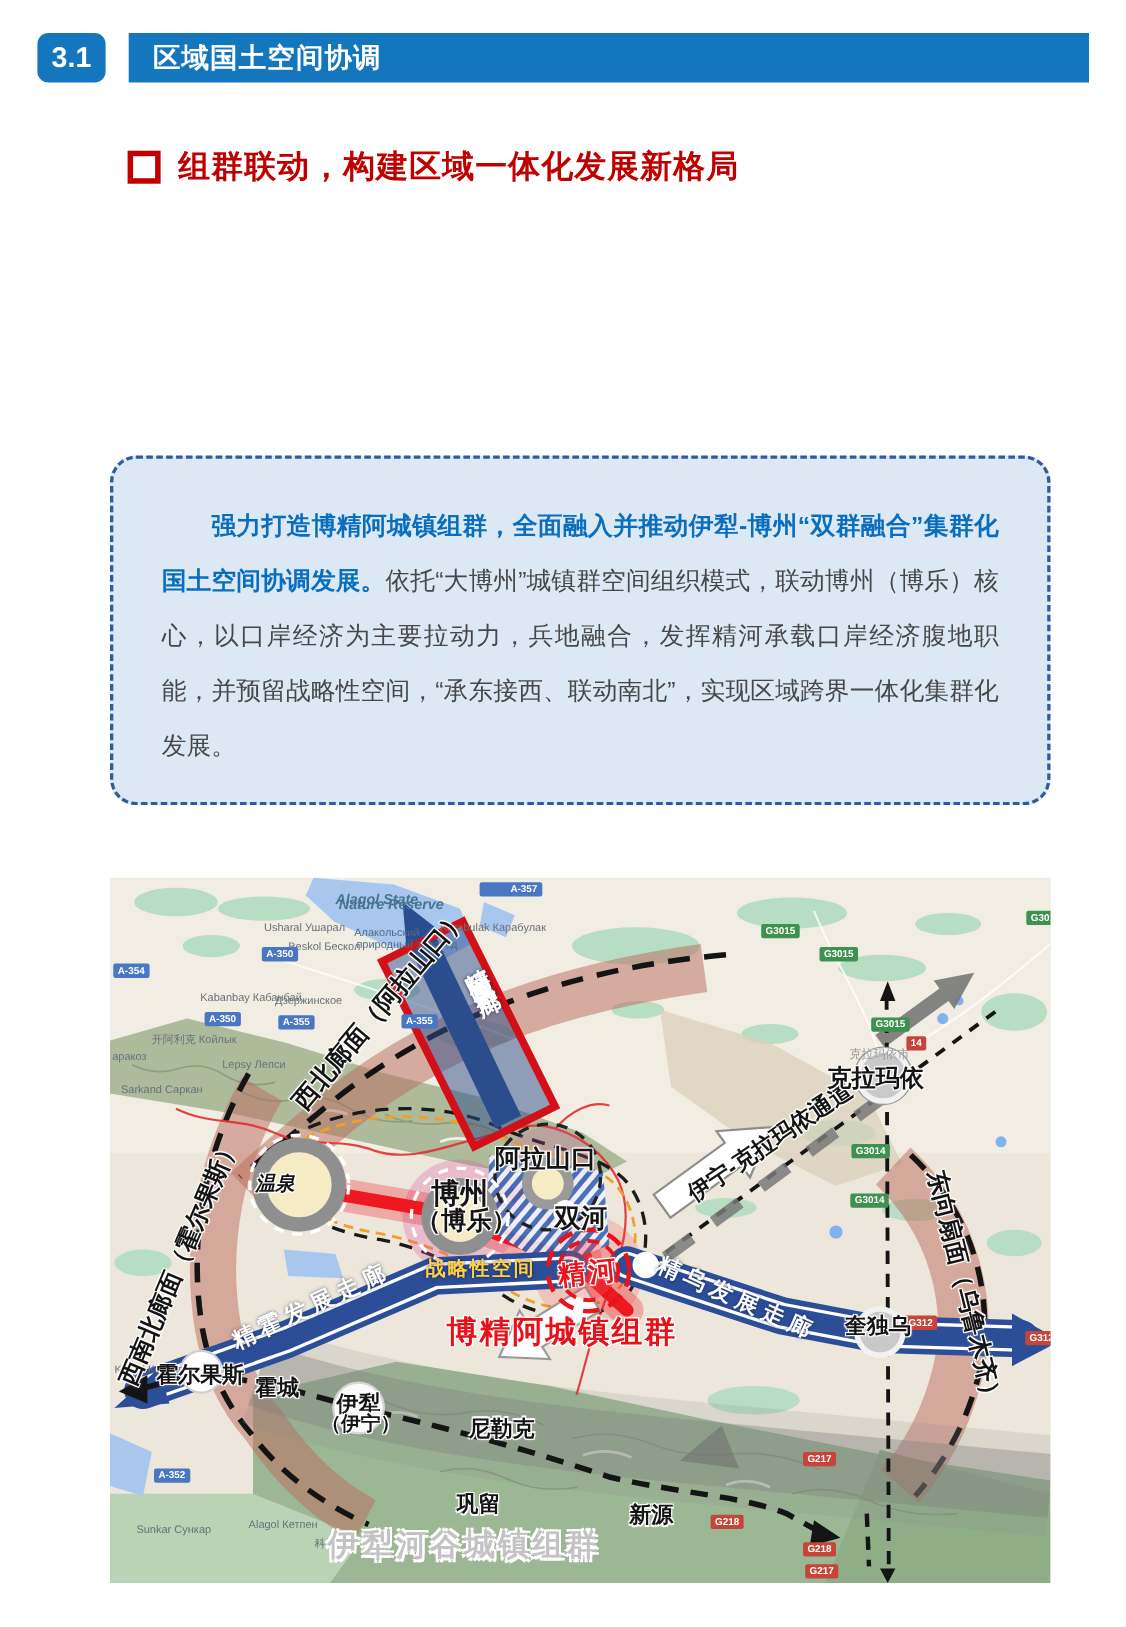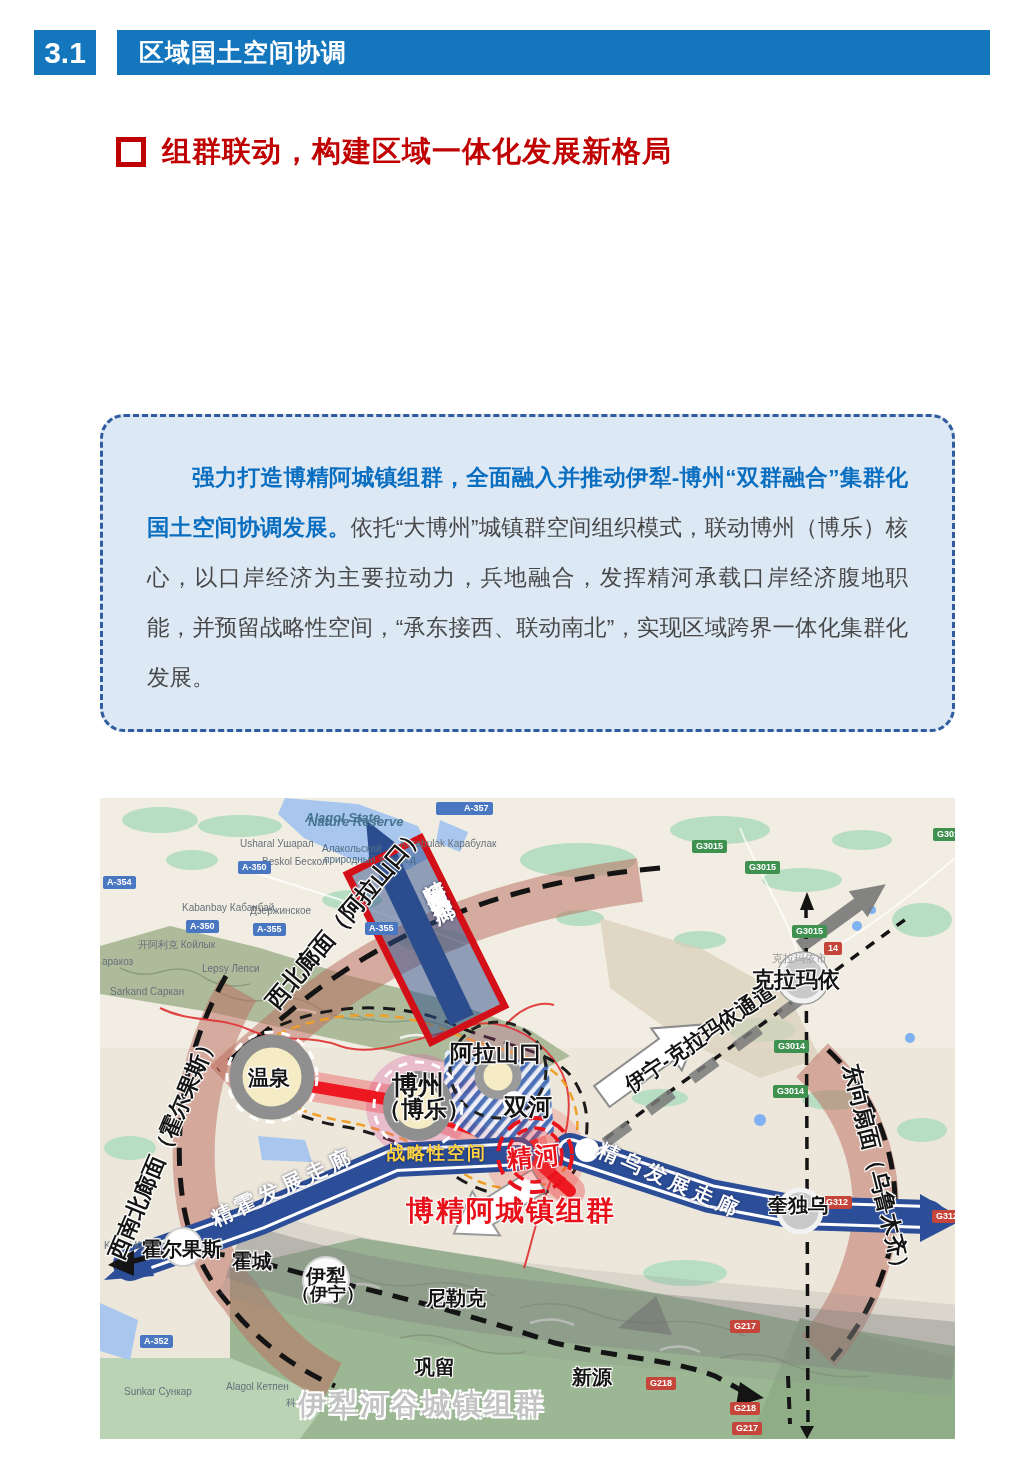--- a/index.html
+++ b/index.html
@@ -1,20 +1,20 @@
 <!DOCTYPE html>
 <html><head>
 <meta charset="utf-8">
 <style>
   html,body{margin:0;padding:0;background:#fff;}
   .page{position:relative;width:1024px;height:1479px;background:#fff;overflow:hidden;
         font-family:"Liberation Sans","DejaVu Sans",sans-serif;}
   
   .sec-num{position:absolute;left:34px;top:30px;width:62px;height:45px;background:#1477bd;
-           color:#fff;font-weight:bold;font-size:30px;display:flex;align-items:center;justify-content:center;}
+           color:#fff;font-weight:bold;font-size:26px;display:flex;align-items:center;justify-content:center;border-radius:10px;}
   .sec-bar{position:absolute;left:117px;top:30px;width:873px;height:45px;background:#1477bd;
            color:#fff;font-weight:bold;font-size:25px;display:flex;align-items:center;padding-left:22px;box-sizing:border-box;letter-spacing:1px;}
   
   .title-row{position:absolute;left:116px;top:132px;display:flex;align-items:center;}
   .hollow-sq{width:20px;height:20px;border:5px solid #c00000;margin-right:16px;flex:none;}
   .title-text{color:#c00000;font-weight:bold;font-size:29px;letter-spacing:1px;}
   
   .bullets{position:absolute;left:116px;top:228px;width:872px;}
   .bullet{display:flex;margin:0;}
   .bullet .mark{width:16px;height:16px;background:#c00000;margin:17px 20px 0 0;flex:none;}
@@ -279,21 +279,21 @@
     <div class="mlabel" style="left:490px;top:226px;width:220px;text-align:center;font-size:21px;transform:rotate(-34deg);">伊宁-克拉玛依通道</div>
 
     <div class="mlabel white vert" style="left:312px;top:68px;font-size:22px;transform:rotate(-26deg);">精阿发展走廊</div>
     <div class="mlabel white" style="left:105px;top:375px;font-size:21px;letter-spacing:5px;transform:rotate(-25deg);">精霍发展走廊</div>
     <div class="mlabel white" style="left:492px;top:368px;font-size:21px;letter-spacing:5px;transform:rotate(24deg);">精乌发展走廊</div>
     <div class="mlabel" style="left:287px;top:343px;font-size:18px;color:#ffd23f;letter-spacing:2px;text-shadow:0 0 3px rgba(0,0,60,.7);">战略性空间</div>
 
     <div class="mlabel" style="left:306px;top:394px;font-size:28px;color:#e8111a;letter-spacing:2px;">博精阿城镇组群</div>
     <div class="mlabel" style="left:198px;top:588px;font-size:28px;color:#c3c3c3;letter-spacing:3px;text-shadow:-2px -2px 0 #fff,2px -2px 0 #fff,-2px 2px 0 #fff,2px 2px 0 #fff;">伊犁河谷城镇组群</div>
 
-    <div class="mlabel" style="left:148px;top:266px;font-size:21px;">温泉</div>
+    <div class="mlabel" style="left:132px;top:266px;font-size:18px;font-style:italic;">温泉</div>
     <div class="mlabel" style="left:292px;top:270px;font-size:26px;">博州</div>
     <div class="mlabel" style="left:278px;top:296px;font-size:23px;">（博乐）</div>
     <div class="mlabel" style="left:356px;top:293px;font-size:24px;margin-left:48px;">双河</div>
     <div class="mlabel" style="left:350px;top:240px;font-size:23px;">阿拉山口</div>
     <div class="mlabel" style="left:407px;top:342px;font-size:25px;color:#e8131d;letter-spacing:3px;transform:rotate(-6deg);">精河</div>
     <div class="mlabel" style="left:42px;top:438px;font-size:20px;">霍尔果斯</div>
     <div class="mlabel" style="left:132px;top:450px;font-size:20px;">霍城</div>
     <div class="mlabel" style="left:206px;top:465px;font-size:20px;">伊犁</div>
     <div class="mlabel" style="left:192px;top:484px;font-size:18px;">（伊宁）</div>
     <div class="mlabel" style="left:326px;top:487px;font-size:20px;">尼勒克</div>

